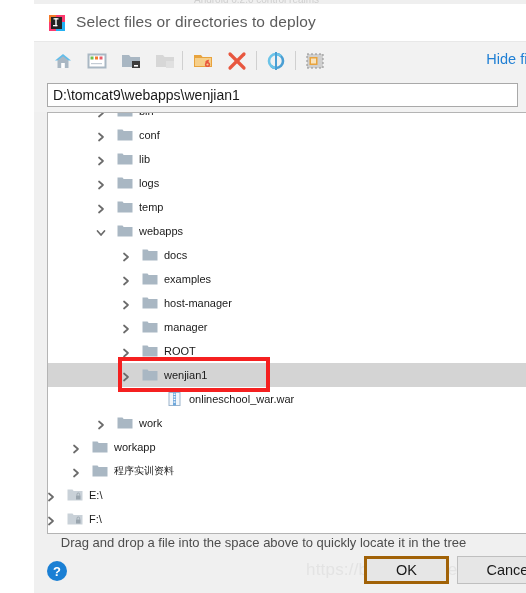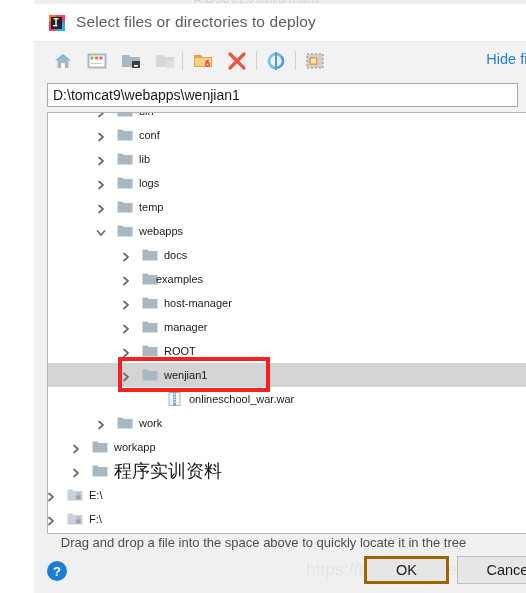--- a/index.html
+++ b/index.html
@@ -117,21 +117,21 @@
   .row.sel { background: #d4d4d4; }
   .chev {
     position: absolute; top: 6px; width: 12px; height: 12px;
   }
   .ficon { position: absolute; top: 5px; width: 16px; height: 14px; }
   .rlabel {
     position: absolute; top: 2px;
     font-size: 11px; color: #1a1a1a;
     line-height: 20px;
   }
-  .rlabel.cn { font-family: "DejaVu Sans", sans-serif; font-size: 18px; }
+  .rlabel.cn { font-family: "DejaVu Sans", sans-serif; font-size: 10px; }
 
   
   .vscroll {
     position: absolute; right: 0px; top: 0px; width: 14px; height: 420px;
     background: #ffffff;
   }
   .vthumb {
     position: absolute; left: 2px; width: 11px;
     background: #e6e6e6;
   }
@@ -365,21 +365,21 @@
               </svg></span>
             <span class="rlabel" style="left: 116px;">docs</span>
           </div>
           <div class="row">
             <span class="chev" style="left: 72px;"><svg width="12" height="12" viewBox="0 0 12 12">
                 <path d="M4 2.5 L8 6 L4 9.5" fill="none" stroke="#6b6b6b" stroke-width="1.7" stroke-linecap="round" stroke-linejoin="round"></path>
               </svg></span>
             <span class="ficon" style="left: 94px;"><svg width="16" height="14" viewBox="0 0 16 14">
                 <path d="M0.5 1.5 h5 l1.2 1.6 H15.5 v9.4 H0.5 Z" fill="#a9b7c3"></path>
               </svg></span>
-            <span class="rlabel" style="left: 108px;">examples</span>
+            <span class="rlabel" style="left: 116px;">examples</span>
           </div>
           <div class="row">
             <span class="chev" style="left: 72px;"><svg width="12" height="12" viewBox="0 0 12 12">
                 <path d="M4 2.5 L8 6 L4 9.5" fill="none" stroke="#6b6b6b" stroke-width="1.7" stroke-linecap="round" stroke-linejoin="round"></path>
               </svg></span>
             <span class="ficon" style="left: 94px;"><svg width="16" height="14" viewBox="0 0 16 14">
                 <path d="M0.5 1.5 h5 l1.2 1.6 H15.5 v9.4 H0.5 Z" fill="#a9b7c3"></path>
               </svg></span>
             <span class="rlabel" style="left: 116px;">host-manager</span>
           </div>

